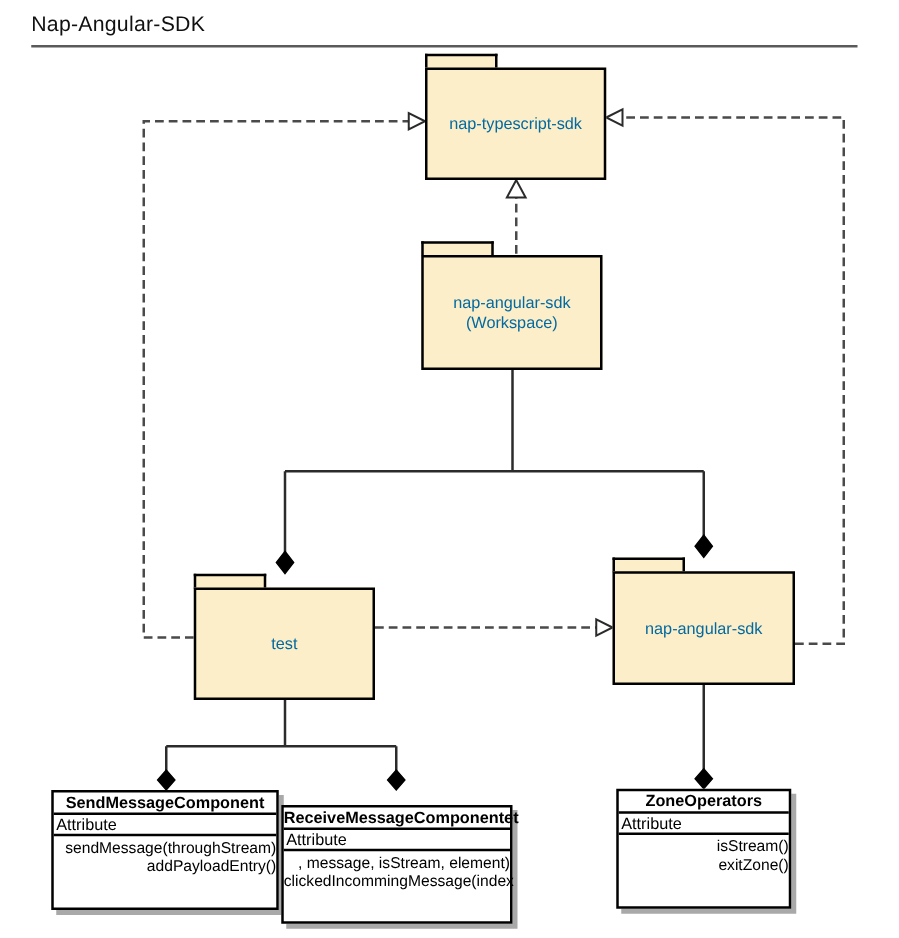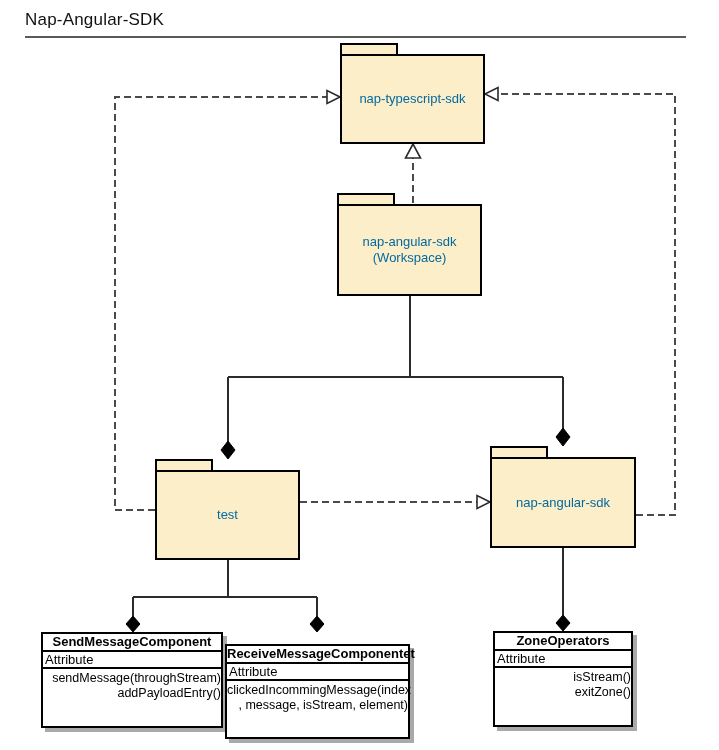--- a/index.html
+++ b/index.html
@@ -154,22 +154,22 @@
     <div class="cls-methods">
       <div>sendMessage(throughStream)</div>
       <div>addPayloadEntry()</div>
     </div>
   </div>
 
   <div class="uml-class" style="left:225px;top:632px;width:185px;height:95px;margin-top:12px;">
     <div class="cls-header">ReceiveMessageComponentet</div>
     <div class="cls-attr">Attribute</div>
     <div class="cls-methods">
+      <div>, message, isStream, element)</div>
       <div>clickedIncommingMessage(index</div>
-      <div>, message, isStream, element)</div>
     </div>
   </div>
 
   <div class="uml-class" style="left:493px;top:631px;width:140px;height:96px;">
     <div class="cls-header">ZoneOperators</div>
     <div class="cls-attr">Attribute</div>
     <div class="cls-methods">
       <div>isStream()</div>
       <div>exitZone()</div>
     </div>

